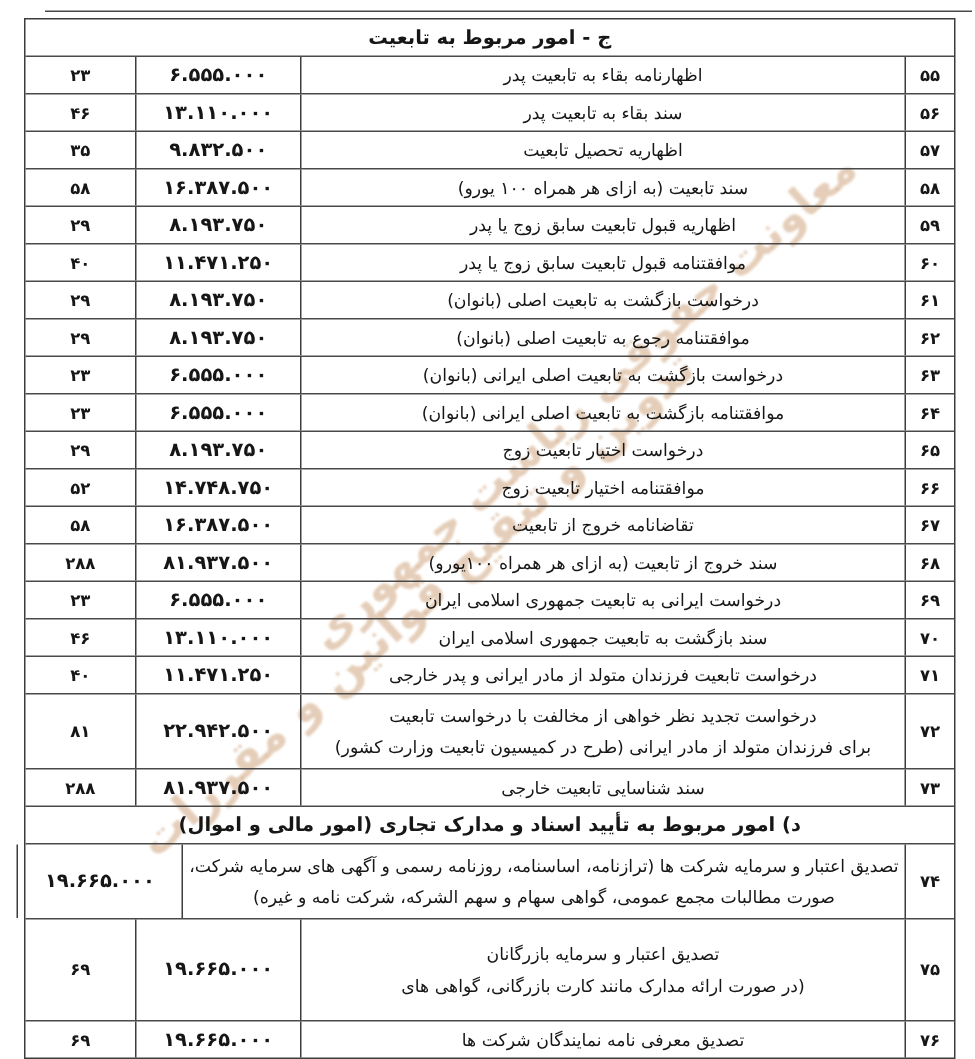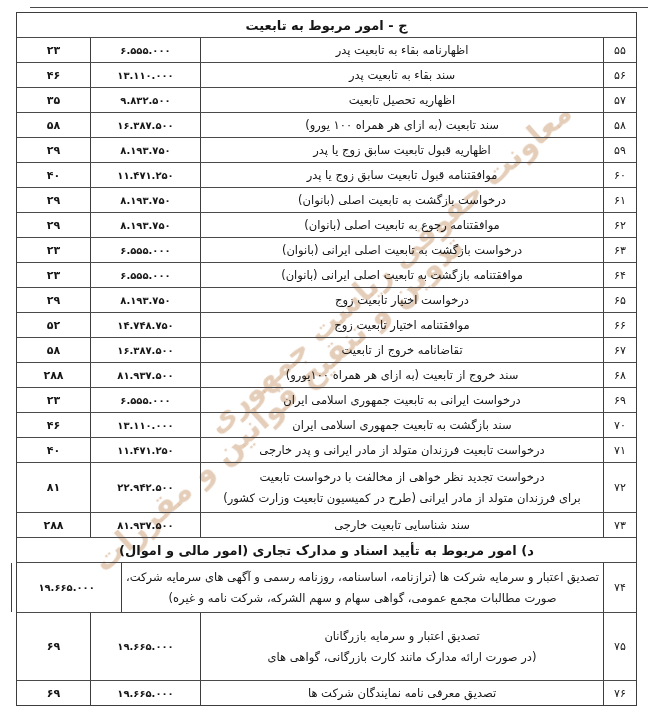--- a/index.html
+++ b/index.html
@@ -23,24 +23,24 @@
   .srow + .srow{border-top:1px solid #4a4a4a;}
   .srow.section-header{
     min-height:24px;display:flex;align-items:center;justify-content:center;
     font-weight:bold;font-size:13px;text-align:center;
   }
   .cell{
     display:flex;flex-direction:column;align-items:center;justify-content:center;
     padding:1px 4px;box-sizing:border-box;text-align:center;
   }
   .srow > .cell:not(:first-child){border-right:1px solid #3d3d3d;}
-  .c-no{flex:0 0 32px;font-weight:normal;font-size:11px;}
+  .c-no{flex:0 0 32px;font-weight:bold;font-size:11px;}
   .c-desc{flex:1 1 auto;font-size:11.5px;}
   .desc-line{line-height:21px;white-space:nowrap;}
-  .c-amt{flex:0 0 110px;font-weight:bold;font-size:10px;}
+  .c-amt{flex:0 0 110px;font-weight:bold;font-size:13px;}
   .c-fee{flex:0 0 74px;font-weight:bold;font-size:11px;}
   .num{direction:ltr;unicode-bidi:isolate;letter-spacing:0.5px;}
   
   .watermark{position:absolute;inset:0;z-index:0;pointer-events:none;}
   .wm-line{
     position:absolute;white-space:nowrap;font-weight:bold;
     transform:rotate(-42deg);filter:blur(0.6px);letter-spacing:2px;
     direction:rtl;
   }
   .wm-line.l1{left:150px;top:250px;font-size:30px;}

